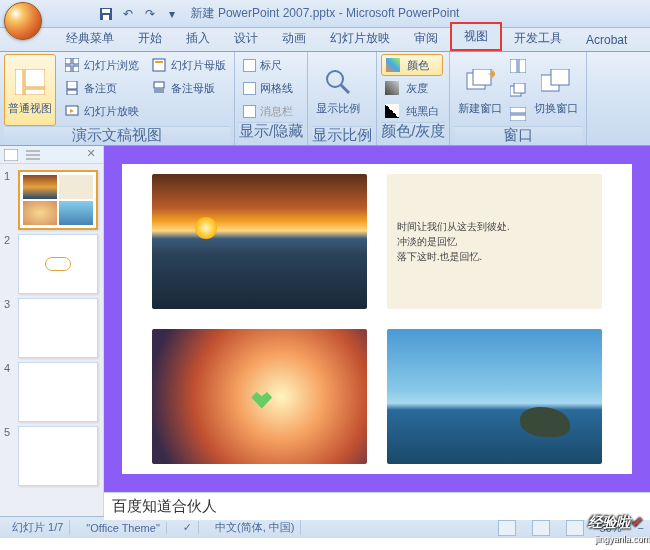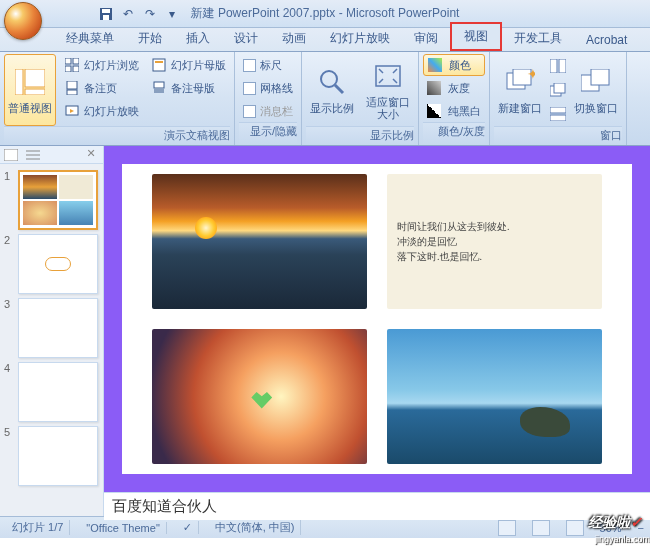--- a/index.html
+++ b/index.html
@@ -9,21 +9,21 @@
 .office-orb{width:38px;height:38px;border-radius:50%;background:radial-gradient(circle at 30% 30%,#fff,#f7c968 20%,#e8833a 50%,#c84f1d 80%);border:1px solid #9a5a20;position:absolute;top:2px;left:4px;z-index:10;box-shadow:0 1px 3px rgba(0,0,0,0.3);}
 .qat{display:flex;align-items:center;margin-left:50px;gap:6px;}
 .qat-icon{width:16px;height:16px;display:flex;align-items:center;justify-content:center;font-size:12px;color:#3b5a8b;}
 .doc-title{position:absolute;left:50%;transform:translateX(-50%);font-size:12px;color:#4b6a99;}
 .tabs{height:24px;background:linear-gradient(#e4ecf7,#dbe7f4);display:flex;align-items:flex-end;padding-left:54px;border-bottom:1px solid #8ba5c8;}
 .tab{padding:4px 12px;font-size:12px;color:#3b5a8b;cursor:pointer;}
 .tab.highlighted{border:2px solid #e53935;background:#dbe7f4;font-family:Liberation Serif, serif;}
 .ribbon{height:94px;background:linear-gradient(#e8f0fa,#d5e3f3 50%,#c7d9ee);border-bottom:1px solid #8ba5c8;display:flex;}
 .rib-group{border-right:1px solid #aac0db;display:flex;flex-direction:column;padding:2px 4px 0;}
 .rib-content{flex:1;display:flex;gap:4px;align-items:flex-start;}
-.rib-label{height:24px;background:linear-gradient(#d5e3f3,#c7d9ee);font-size:11px;color:#4b6a99;text-align:right;line-height:16px;border-top:1px solid #bcd0e8;}
+.rib-label{height:24px;background:linear-gradient(#d5e3f3,#c7d9ee);font-size:15px;color:#4b6a99;text-align:center;line-height:16px;border-top:1px solid #bcd0e8;}
 .big-btn{width:52px;height:72px;display:flex;flex-direction:column;align-items:center;justify-content:center;gap:4px;border:1px solid transparent;border-radius:3px;}
 .big-btn.active{background:linear-gradient(#fef7df,#fde79f);border:1px solid #e8a13a;}
 .big-btn-ico{width:32px;height:32px;display:flex;align-items:center;justify-content:center;}
 .big-btn-txt{font-size:11px;color:#3b5a8b;line-height:12px;text-align:center;}
 .small-btn{display:flex;align-items:center;gap:4px;font-size:11px;color:#3b5a8b;padding:2px 4px;height:22px;}
 .small-btn.sel{background:linear-gradient(#fef7df,#fde79f);border:1px solid #e8a13a;border-radius:3px;}
 .col{display:flex;flex-direction:column;gap:1px;}
 .ico-box{width:16px;height:16px;display:flex;align-items:center;justify-content:center;}
 svg{display:block;}
 .cb{width:13px;height:13px;border:1px solid #8ba5c8;background:#fff;}
@@ -192,29 +192,20 @@
     <div class="rib-content">
       <div class="big-btn">
         <span class="big-btn-ico">
             <svg width="28" height="28">
               <circle cx="11" cy="11" r="8" fill="none" stroke="#5a7ab0" stroke-width="2"></circle>
               <line x1="17" y1="17" x2="25" y2="25" stroke="#5a7ab0" stroke-width="3"></line>
             </svg>
           </span>
         <span class="big-btn-txt">显示比例</span>
       </div>
-      <div class="big-btn">
-        <span class="big-btn-ico">
-            <svg width="28" height="24">
-              <rect x="2" y="2" width="24" height="20" fill="none" stroke="#5a7ab0" stroke-width="1.5"></rect>
-              <path d="M5 5 L9 9 M23 5 L19 9 M5 19 L9 15 M23 19 L19 15" stroke="#5a7ab0" stroke-width="1.5"></path>
-            </svg>
-          </span>
-        <span class="big-btn-txt">适应窗口大小</span>
-      </div>
     </div>
     <div class="rib-label">显示比例</div>
   </div>
 
   <div class="rib-group">
     <div class="rib-content">
       <div class="col">
         <div class="small-btn sel">
             <span class="swatch" style="background:linear-gradient(45deg,#e84,#4ae,#ae4)"></span>
             <span>颜色</span>

